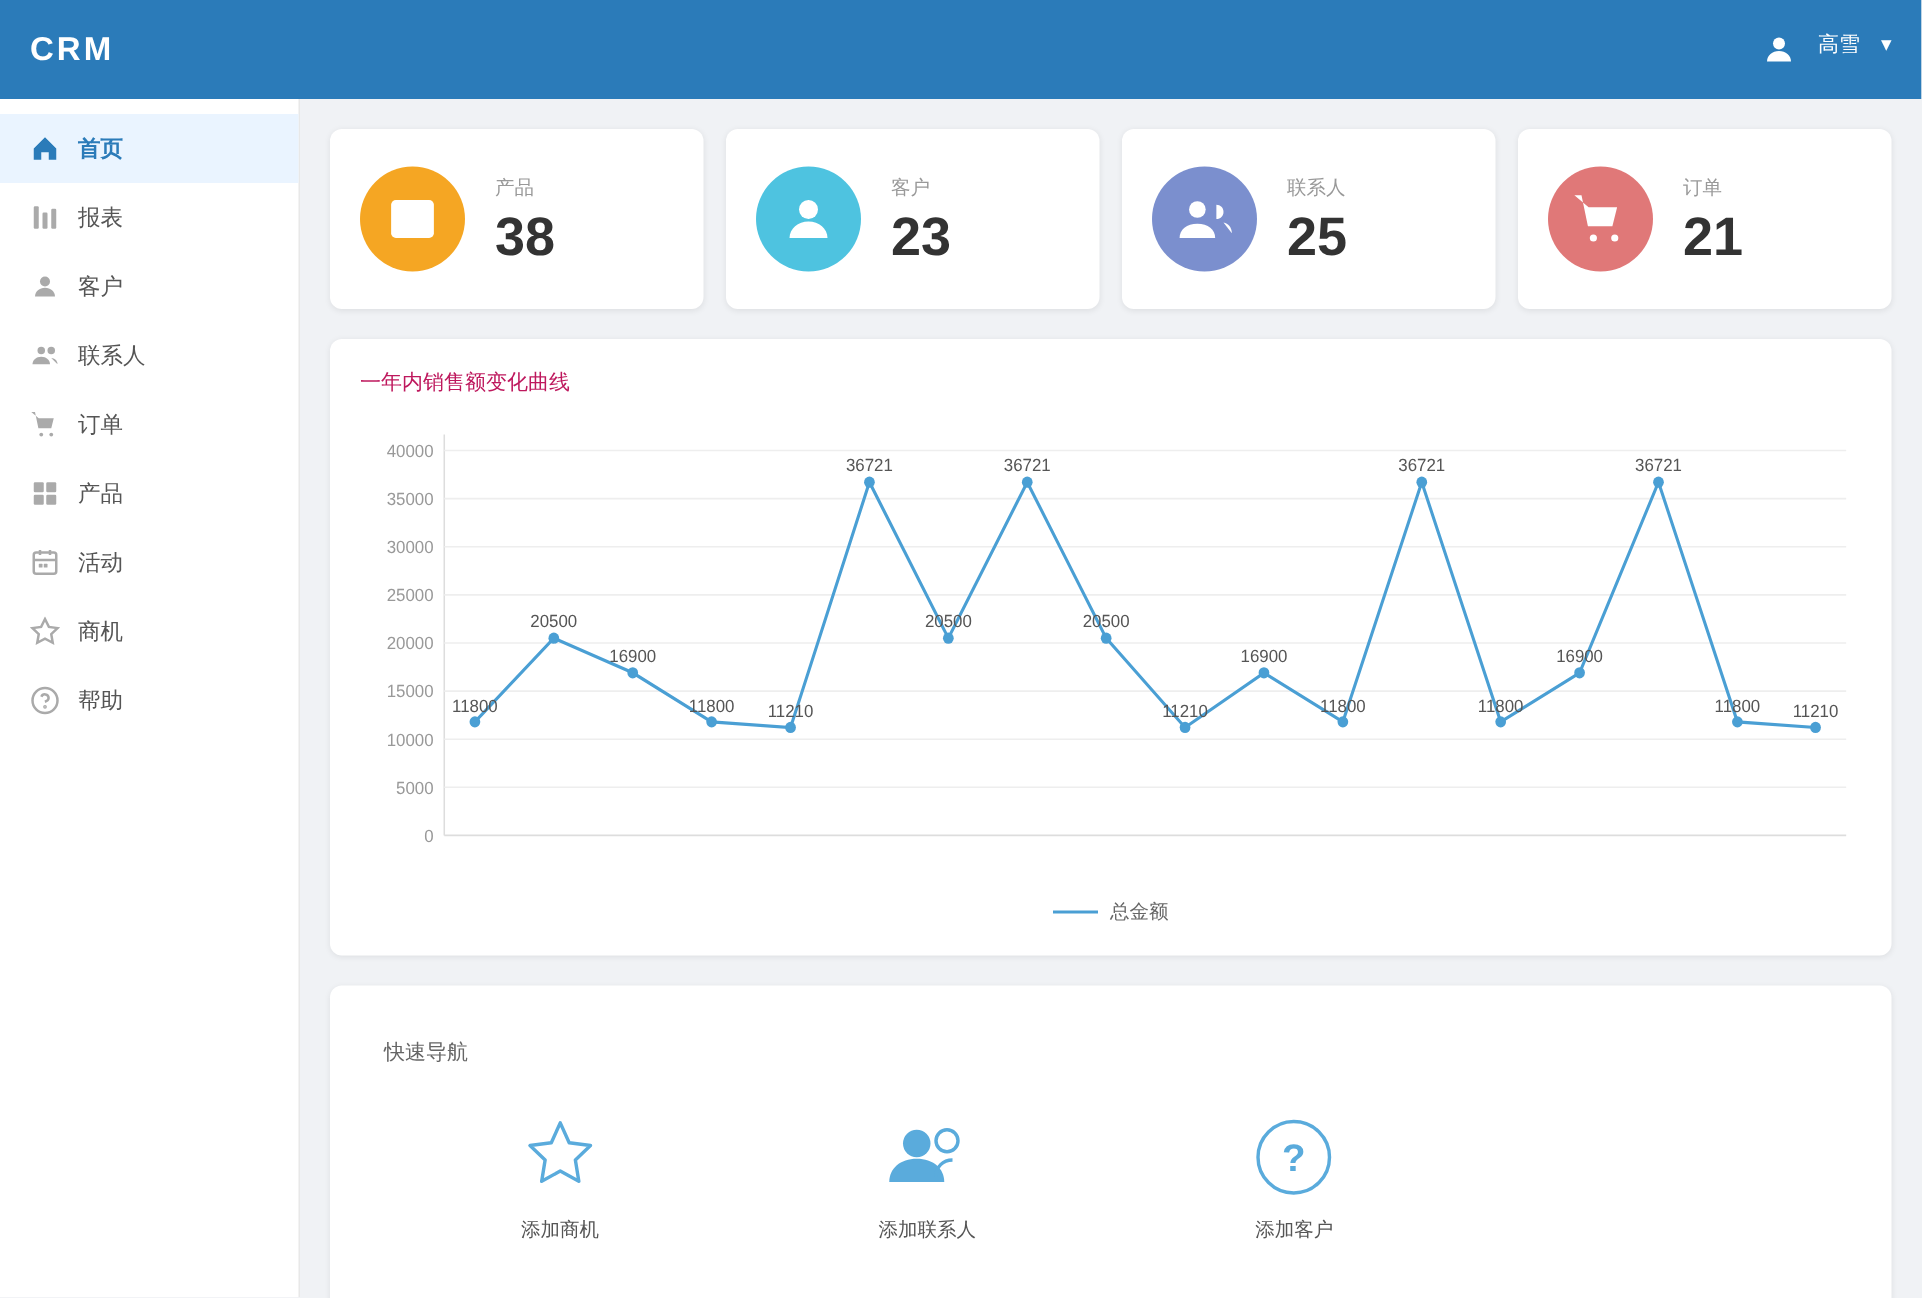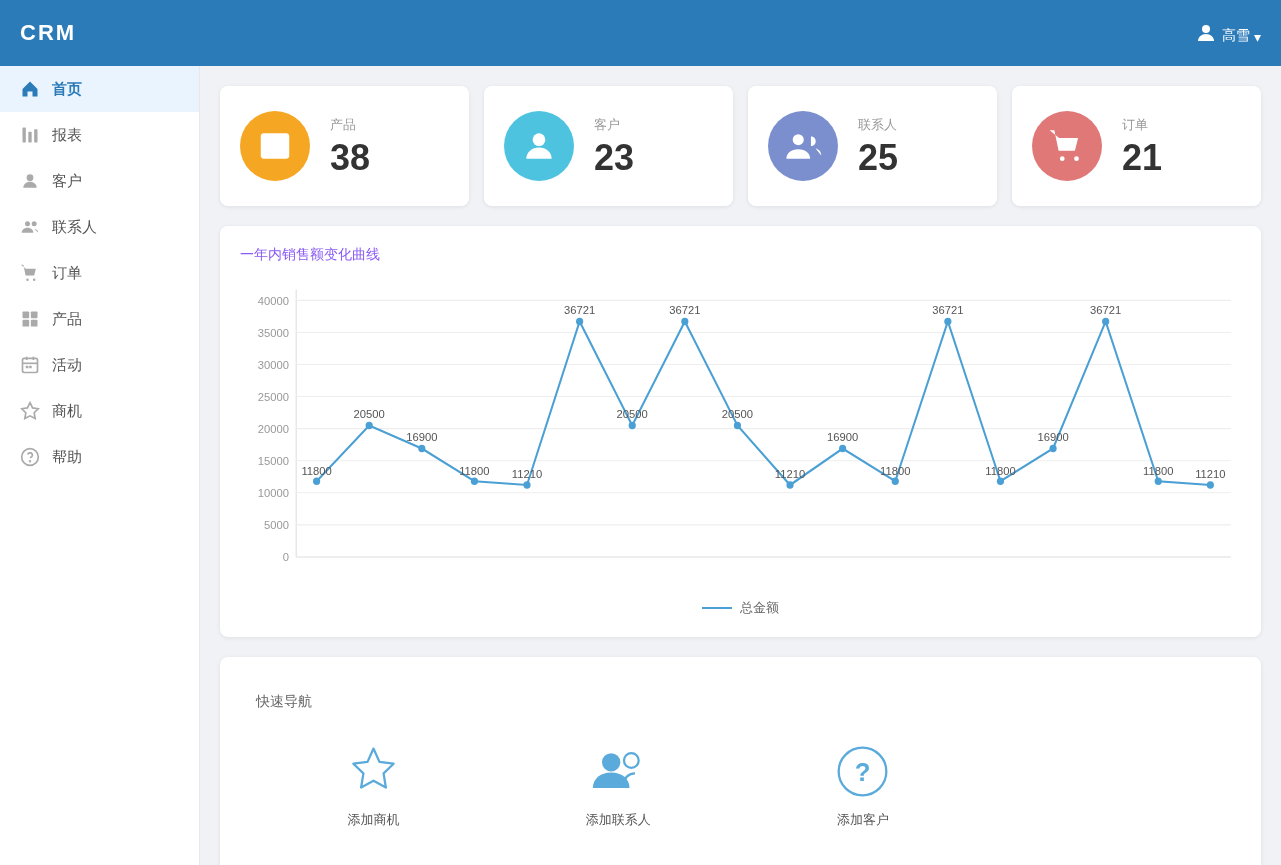--- a/index.html
+++ b/index.html
@@ -10,32 +10,32 @@
       background: #2b7bb9;
       color: white;
       height: 66px;
       display: flex;
       align-items: center;
       justify-content: space-between;
       padding: 0 20px;
       flex-shrink: 0;
     }
     .header-title { font-size: 22px; font-weight: bold; letter-spacing: 2px; }
-    .header-user { display: flex; align-items: flex-end; gap: 4px; cursor: pointer; font-size: 14px; }
+    .header-user { display: flex; align-items: flex-start; gap: 14px; cursor: pointer; font-size: 14px; }
     .header-user svg { width: 24px; height: 24px; }
 
     
     .main-layout { display: flex; flex: 1; overflow: hidden; }
 
     
     .sidebar {
       width: 200px;
       background: white;
       flex-shrink: 0;
-      padding-top: 0;
+      padding-top: 10px;
       border-right: 1px solid #e8e8e8;
     }
     .sidebar-item {
       display: flex;
       align-items: center;
       gap: 12px;
       padding: 13px 20px;
       cursor: pointer;
       font-size: 15px;
       color: #555;
@@ -83,21 +83,21 @@
     .stat-label { font-size: 13px; color: #999; margin-bottom: 6px; }
     .stat-value { font-size: 36px; font-weight: bold; color: #333; line-height: 1; }
 
     
     .chart-section {
       background: white;
       border-radius: 8px;
       padding: 20px;
       box-shadow: 0 1px 4px rgba(0,0,0,0.08);
     }
-    .chart-title { font-size: 14px; color: #8b5cf6; margin-bottom: 15px; }
+    .chart-title { font-size: 14px; color: #be185d; margin-bottom: 15px; }
     .chart-container { position: relative; width: 100%; height: 310px; }
     .chart-legend { display: flex; align-items: center; justify-content: center; gap: 8px; margin-top: 10px; font-size: 13px; color: #666; }
     .legend-line { width: 30px; height: 2px; background: #4a9fd4; display: inline-block; }
 
     
     .quick-nav-section {
       background: white;
       border-radius: 8px;
       padding: 36px;
       box-shadow: 0 1px 4px rgba(0,0,0,0.08);

